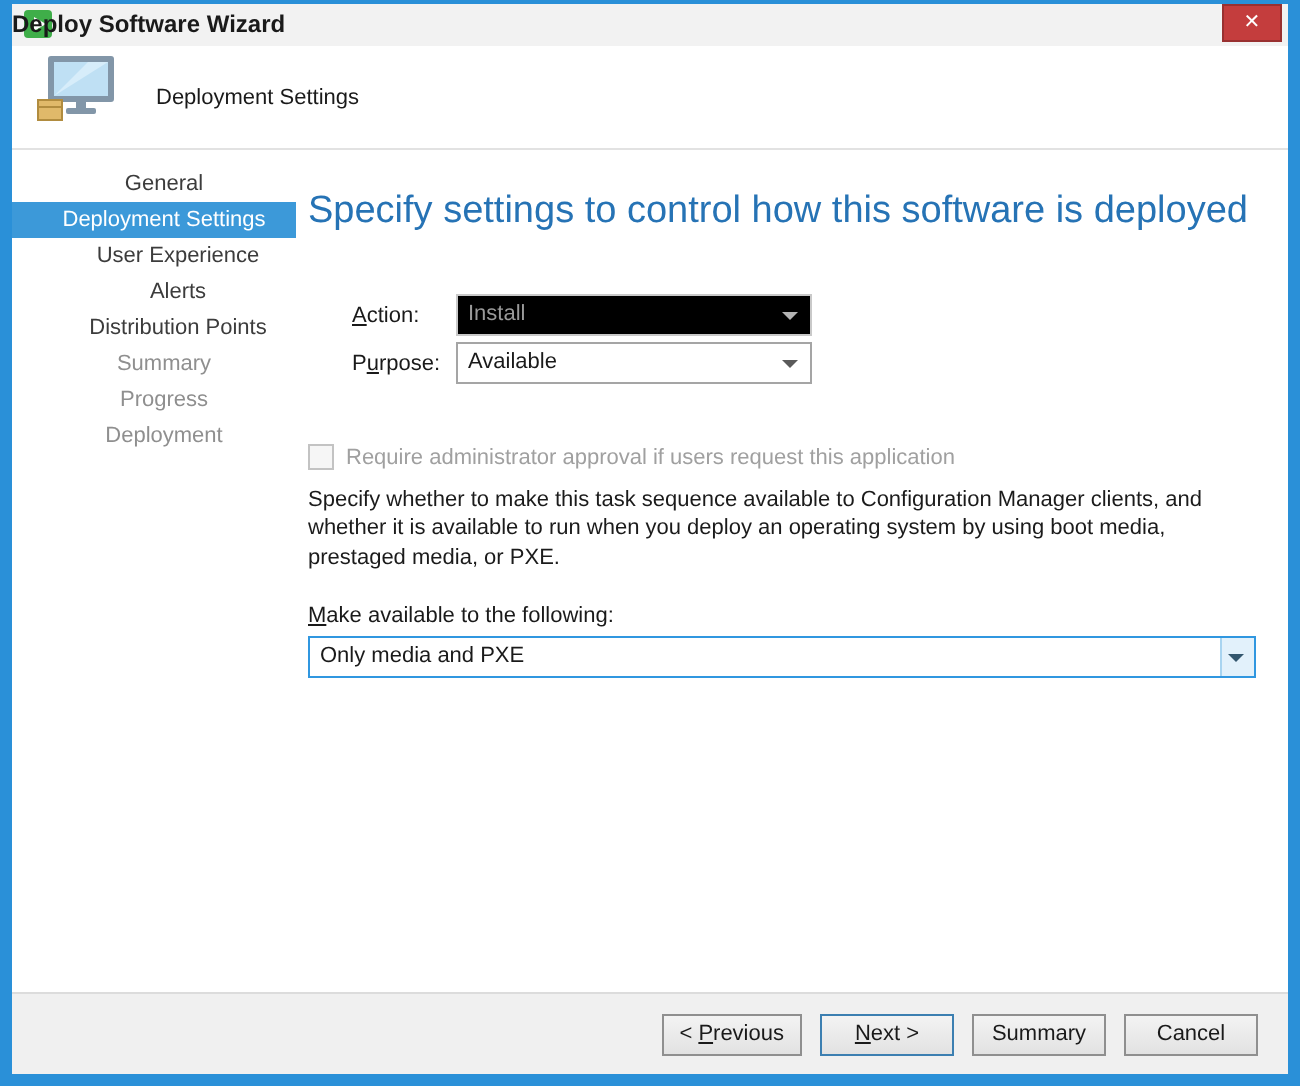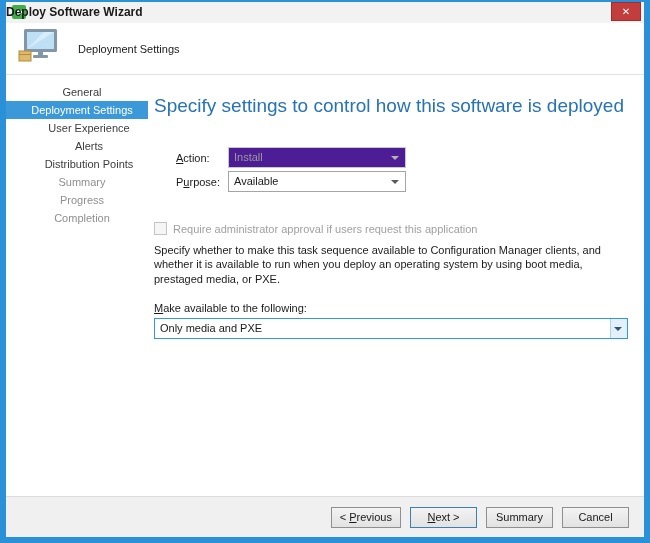--- a/index.html
+++ b/index.html
@@ -56,21 +56,21 @@
   .combo {
     position:relative; height:21px; background:#fff; border:1px solid #a5a5a5;
     font-size:11px; line-height:19px; padding:0 20px 0 5px; color:#1a1a1a;
     white-space:nowrap; overflow:hidden;
   }
   .combo .arrow {
     position:absolute; right:6px; top:8px; width:0; height:0;
     border-left:4px solid transparent; border-right:4px solid transparent;
     border-top:4px solid #5a5a5a;
   }
-  .combo.disabled { background:#4c1d95; border-color:#c9c9c9; color:#9a9a9a; }
+  .combo.disabled { background:#000000; border-color:#c9c9c9; color:#9a9a9a; }
   .combo.disabled .arrow { border-top-color:#b3b3b3; }
   .combo.focused { border-color:#3097e0; }
   .combo.focused .arrow-zone {
     position:absolute; right:0; top:0; bottom:0; width:17px; background:#e2f1fb;
     border-left:1px solid #a8d4f0;
   }
   .combo.focused .arrow { right:5px; border-top-color:#33576e; z-index:1; }
 
   .checkbox-row { margin-top:30px; display:flex; align-items:center; gap:6px; }
   .checkbox {
@@ -130,21 +130,21 @@
   <div class="win-body">
 
     <nav class="sidebar">
       <div class="nav-item">General</div>
       <div class="nav-item selected">Deployment Settings</div>
       <div class="nav-item sub">User Experience</div>
       <div class="nav-item sub">Alerts</div>
       <div class="nav-item sub">Distribution Points</div>
       <div class="nav-item muted">Summary</div>
       <div class="nav-item muted">Progress</div>
-      <div class="nav-item muted">Completion</div>
+      <div class="nav-item muted">Deployment</div>
     </nav>
 
     <div class="content">
       <div class="page-heading">Specify settings to control how this software is deployed</div>
 
       <div class="form-grid">
         <span class="field-label"><u>A</u>ction:</span>
         <div class="combo disabled">
           <span>Install</span>
           <span class="arrow"></span>

